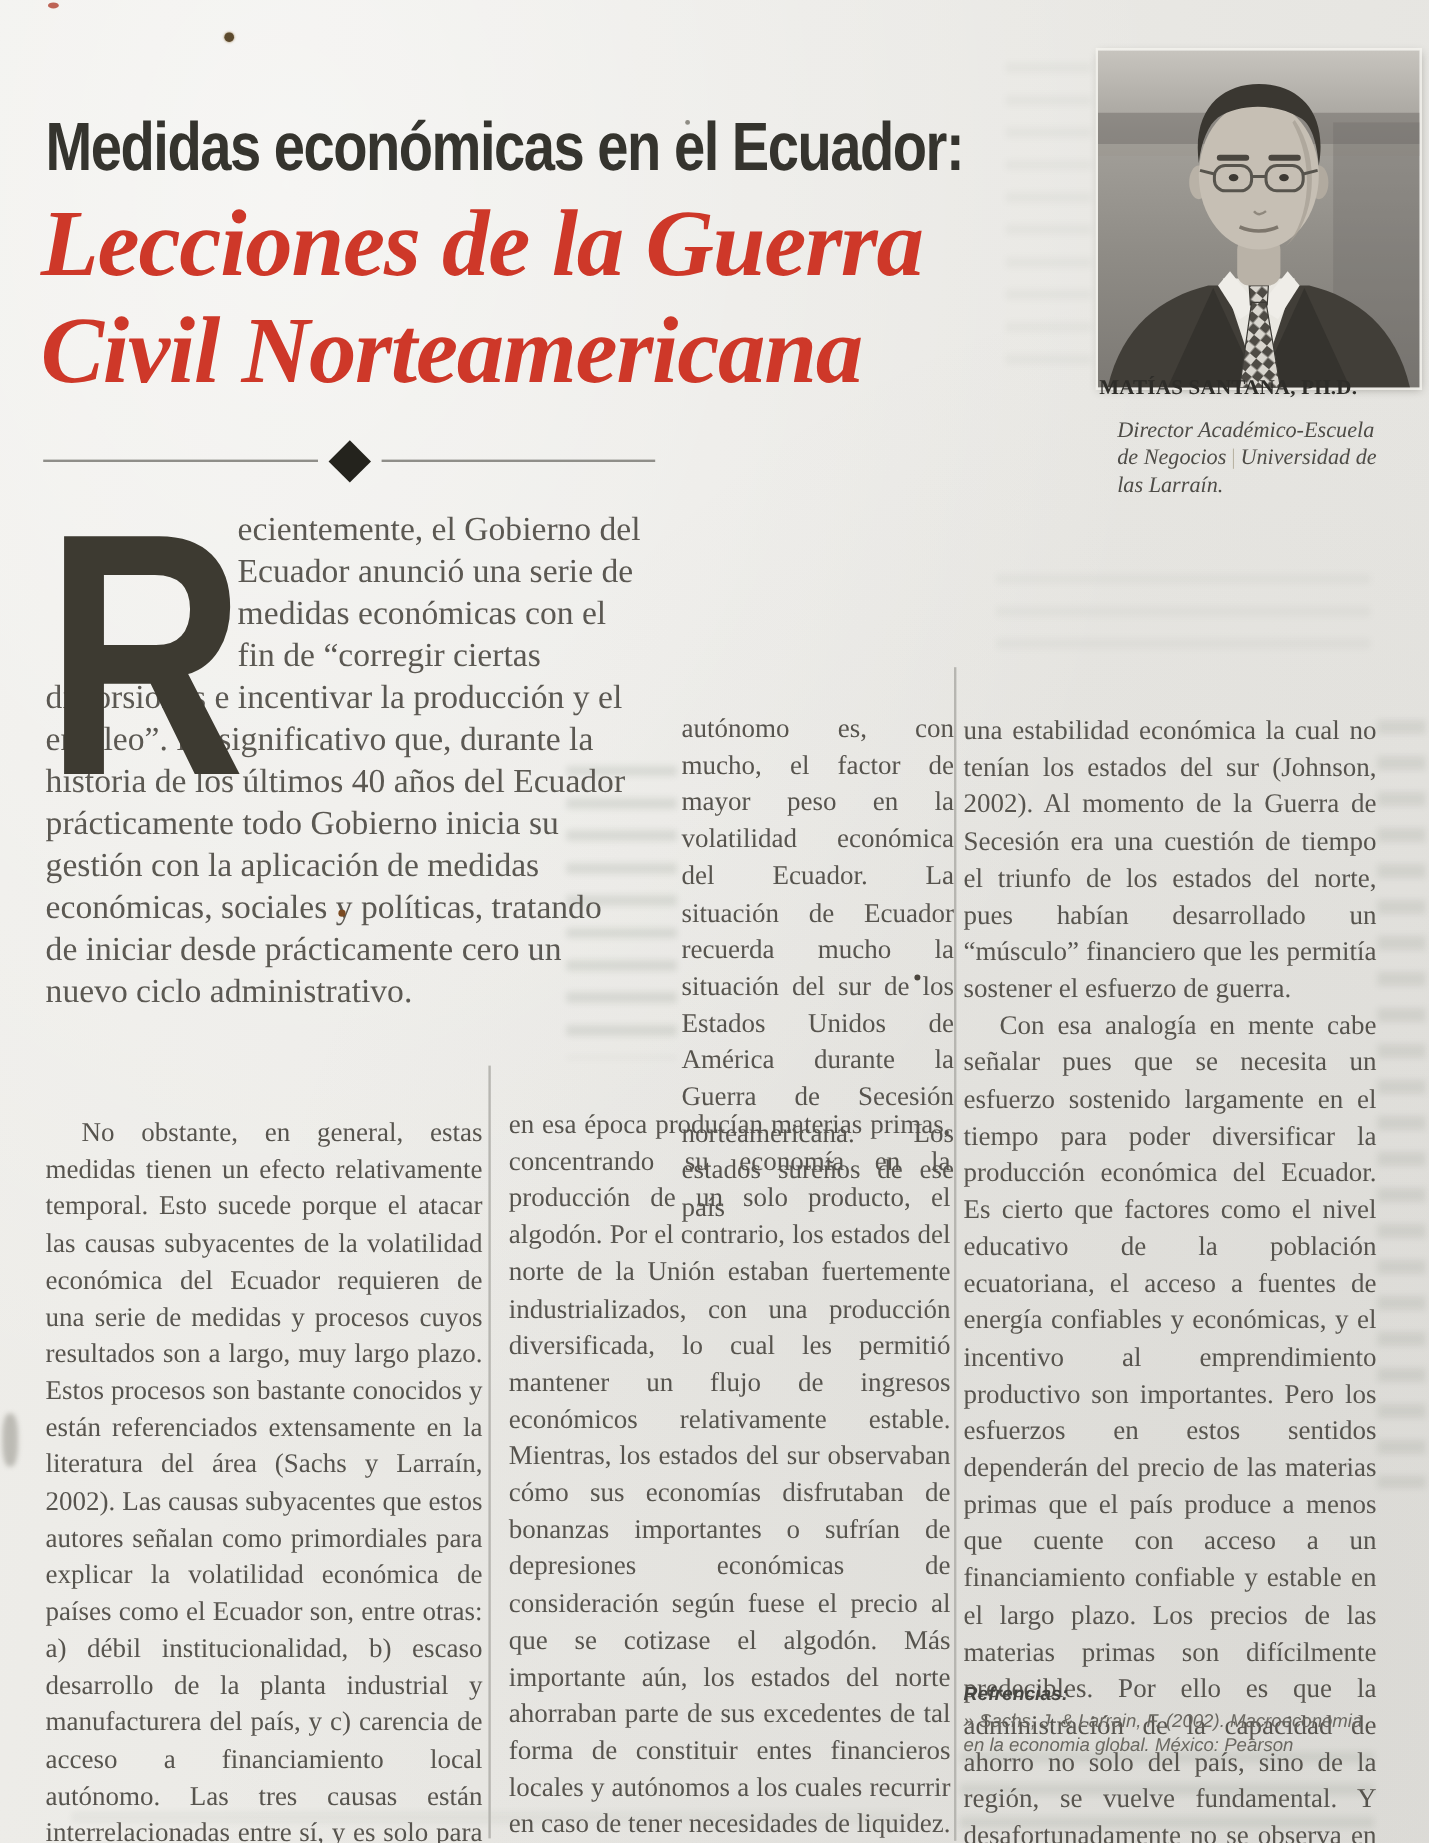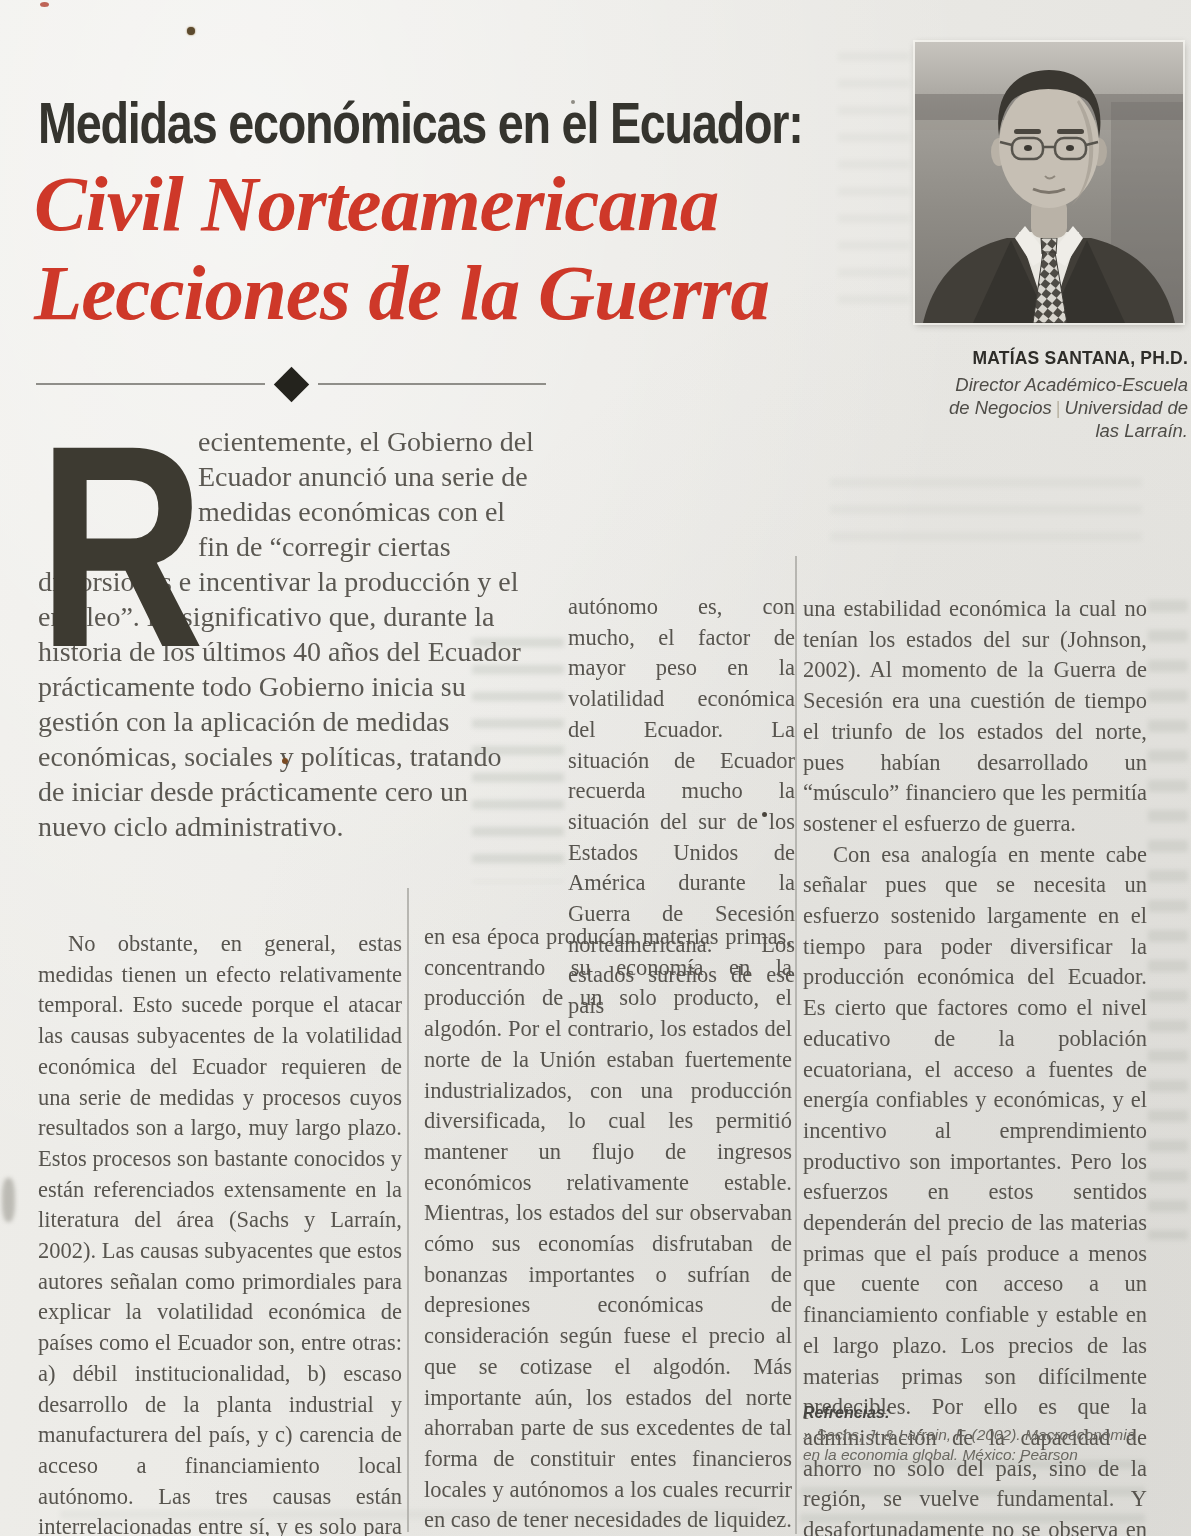--- a/index.html
+++ b/index.html
@@ -24,23 +24,23 @@
   .kicker{position:absolute;left:38px;top:48px;z-index:2;white-space:nowrap;
     font-family:"Liberation Sans", sans-serif;font-weight:700;font-size:57px;line-height:1;
     letter-spacing:-1.5px;color:#35342e;transform:scaleX(.82);transform-origin:left top;}
   .headline{position:absolute;left:34px;top:106px;z-index:2;
     font-family:"Liberation Serif", serif;font-style:italic;font-weight:600;
     font-size:79px;line-height:89px;letter-spacing:-1px;color:#ce3829;}
 
   
   .photo{position:absolute;left:915px;top:42px;width:268px;height:281px;z-index:2;
     box-shadow:0 0 0 2px rgba(245,244,239,.8), 1px 2px 7px rgba(60,58,50,.35);}
-  .author{position:absolute;left:916px;top:348px;width:272px;z-index:2;font-family:Liberation Sans, sans-serif;text-align:right;}
+  .author{position:absolute;left:916px;top:312px;width:272px;z-index:2;font-family:Liberation Serif, serif;}
   .author-name{font-weight:700;font-size:17.5px;letter-spacing:.2px;color:#2e2d29;margin:0 0 4px 0;}
-  .author-role{font-style:italic;font-size:18.5px;line-height:23px;color:#4e4c47;margin:0;}
+  .author-role{font-style:italic;font-size:18.5px;line-height:23px;color:#4e4c47;margin:15px;}
   .pipe{color:#b9b3a3;font-style:normal;padding:0 4px;}
 
   
   .divider{position:absolute;left:36px;top:366px;width:510px;height:36px;z-index:2;
     display:flex;align-items:center;}
   .divider .line{flex:1;height:2px;background:#8f8e89;}
   .divider .diamond{width:25px;height:25px;background:#24231d;transform:rotate(45deg);margin:0 14px;}
 
   
   .intro{position:absolute;left:38px;top:424px;width:496px;z-index:2;
@@ -82,22 +82,22 @@
   <div class="bleed" style="left:60px;top:1510px;width:700px;height:26px;opacity:.18;"></div>
   <div class="smudge" style="left:2px;top:1178px;width:13px;height:44px;"></div>
   <div class="speck" style="left:187px;top:27px;width:8px;height:8px;background:#5c4a2e;box-shadow:0 0 2px #8a6b3c;"></div>
   <div class="speck" style="left:40px;top:2px;width:9px;height:5px;background:#b0402f;opacity:.8;"></div>
   <div class="speck" style="left:282px;top:758px;width:6px;height:6px;background:#7a4a22;"></div>
   <div class="speck" style="left:762px;top:812px;width:5px;height:5px;background:#4a453d;"></div>
   <div class="speck" style="left:571px;top:100px;width:4px;height:4px;background:#8e8c84;"></div>
 
   <h2 class="kicker">Medidas económicas en el Ecuador:</h2>
   <h1 class="headline">
+    <div>Lecciones de la Guerra</div>
     <div>Civil Norteamericana</div>
-    <div>Lecciones de la Guerra</div>
   </h1>
 
   <div class="photo">
     <svg width="268" height="281" viewBox="0 0 268 281">
       <defs>
         <linearGradient id="pbg" x1="0" y1="0" x2="0" y2="1">
           <stop offset="0" stop-color="#c7c4be"></stop>
           <stop offset="0.25" stop-color="#a3a09a"></stop>
           <stop offset="0.6" stop-color="#8f8c86"></stop>
           <stop offset="1" stop-color="#7c7974"></stop>

